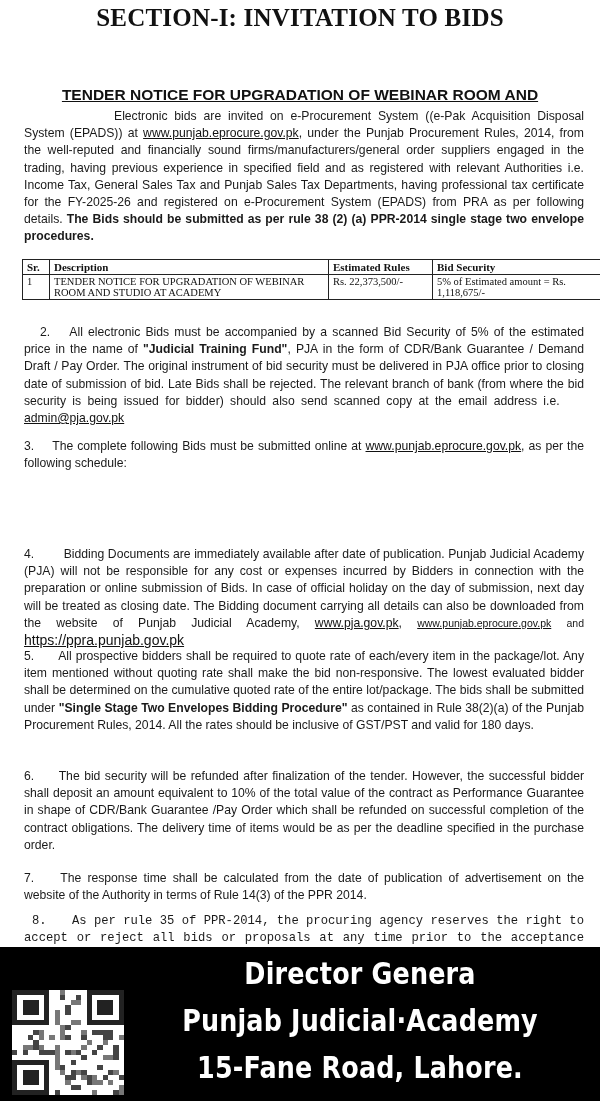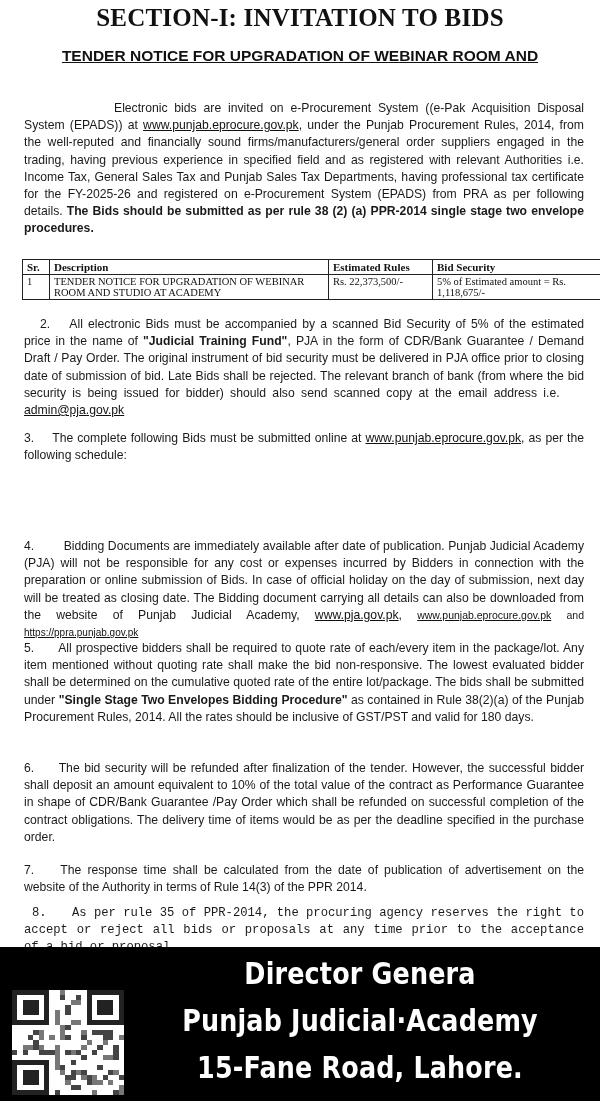--- a/index.html
+++ b/index.html
@@ -1,21 +1,21 @@
 <!DOCTYPE html>
 <html><head>
 <meta charset="utf-8">
 <style>
   html, body { margin: 0; padding: 0; }
   body { width: 600px; height: 1101px; background: #ffffff; color: #111; font-family: "Liberation Sans", sans-serif; overflow: hidden; position: relative; }
   .page { position: absolute; left: 0; top: 0; width: 600px; }
   .sec-title { position: absolute; top: 4px; left: 0; width: 600px; text-align: center; font-family: "Liberation Serif", serif; font-weight: bold; font-size: 25px; letter-spacing: 0.2px; color: #111; }
   .sub-title { position: absolute; top: 42px; left: 0; width: 600px; text-align: center; font-weight: bold; font-size: 15.5px; line-height: 28px; color: #111; }
-  .sub-title .ul { text-decoration: underline; }
-  .para { position: absolute; left: 24px; width: 560px; font-size: 12.2px; line-height: 17.2px; text-align: justify; color: #1a1a1a; }
+  .sub-title .ul { text-decoration: underline; margin-top: 39px; }
+  .para { position: absolute; left: 24px; width: 560px; font-size: 12.2px; line-height: 17.2px; text-align: justify; color: #1a1a1a; margin-top: 8px; }
   .para b { font-weight: bold; }
   .para .ind { display: inline-block; width: 20px; }
   table.bids { position: absolute; left: 22px; top: 259px; width: 580px; border-collapse: collapse; font-family: "Liberation Serif", serif; font-size: 10.5px; }
   table.bids th, table.bids td { border: 1px solid #222; padding: 1px 4px; vertical-align: top; text-align: left; }
   table.bids th { font-weight: bold; font-size: 11px; }
   table.sched { position: absolute; left: 63px; top: 466px; width: 468px; border-collapse: collapse; font-size: 12px; }
   table.sched td { border: 1px solid #222; padding: 1px 5px; height: 17px; }
   table.sched td.lbl { width: 230px; font-weight: bold; }
   .footer { position: absolute; left: 0; top: 947px; width: 600px; height: 154px; background: #000; }
   .ipl { position: absolute; left: 20px; top: 1006px; color: #15803d; font-weight: bold; font-size: 10px; }
@@ -77,21 +77,21 @@
     <tbody>
   </tbody>
     </table>
 
   <div class="para" style="top:538px;">
     <span>4.</span>
     <span class="ind" style="width:26px"></span><span>Bidding Documents are immediately available after date of publication. Punjab Judicial Academy (PJA) will not be responsible for any cost or expenses incurred by Bidders in connection with the preparation or online submission of Bids. In case of official holiday on the day of submission, next day will be treated as closing date. The Bidding document carrying all details can also be downloaded from the website of Punjab Judicial Academy,</span>
     <a class="link">www.pja.gov.pk</a>,
     <a class="link" style="font-size:10.5px">www.punjab.eprocure.gov.pk</a>
     <span style="font-size:10.5px">and</span>
-    <a class="link" style="font-size:10px">https://ppra.punjab.gov.pk</a>
+    <a class="link" style="font-size:14px">https://ppra.punjab.gov.pk</a>
   </div>
 
   <div class="para" style="top:640px;">
     <span>5.</span>
     <span class="ind" style="width:20px"></span><span>All prospective bidders shall be required to quote rate of each/every item in the package/lot. Any item mentioned without quoting rate shall make the bid non-responsive. The lowest evaluated bidder shall be determined on the cumulative quoted rate of the entire lot/package. The bids shall be submitted under</span>
     <b>"Single Stage Two Envelopes Bidding Procedure"</b>
     <span>as contained in Rule 38(2)(a) of the Punjab Procurement Rules, 2014. All the rates should be inclusive of GST/PST and valid for 180 days.</span>
   </div>
 
   <div class="para" style="top:760px;">

